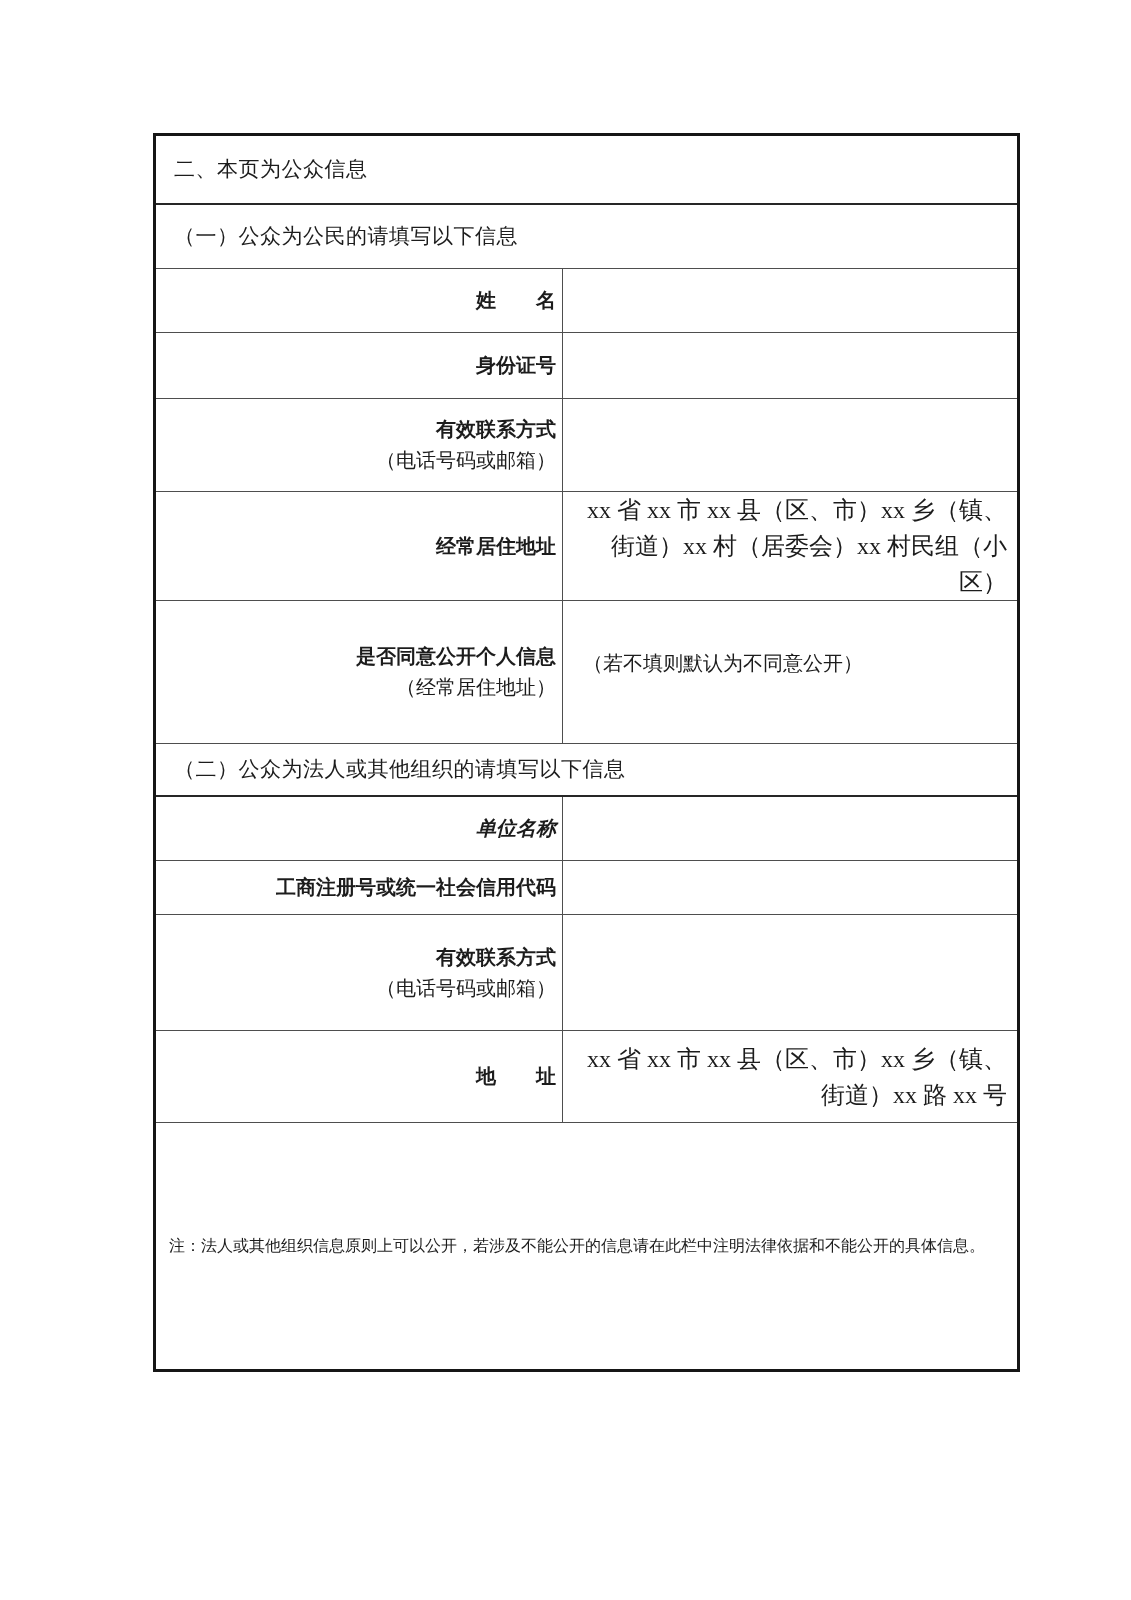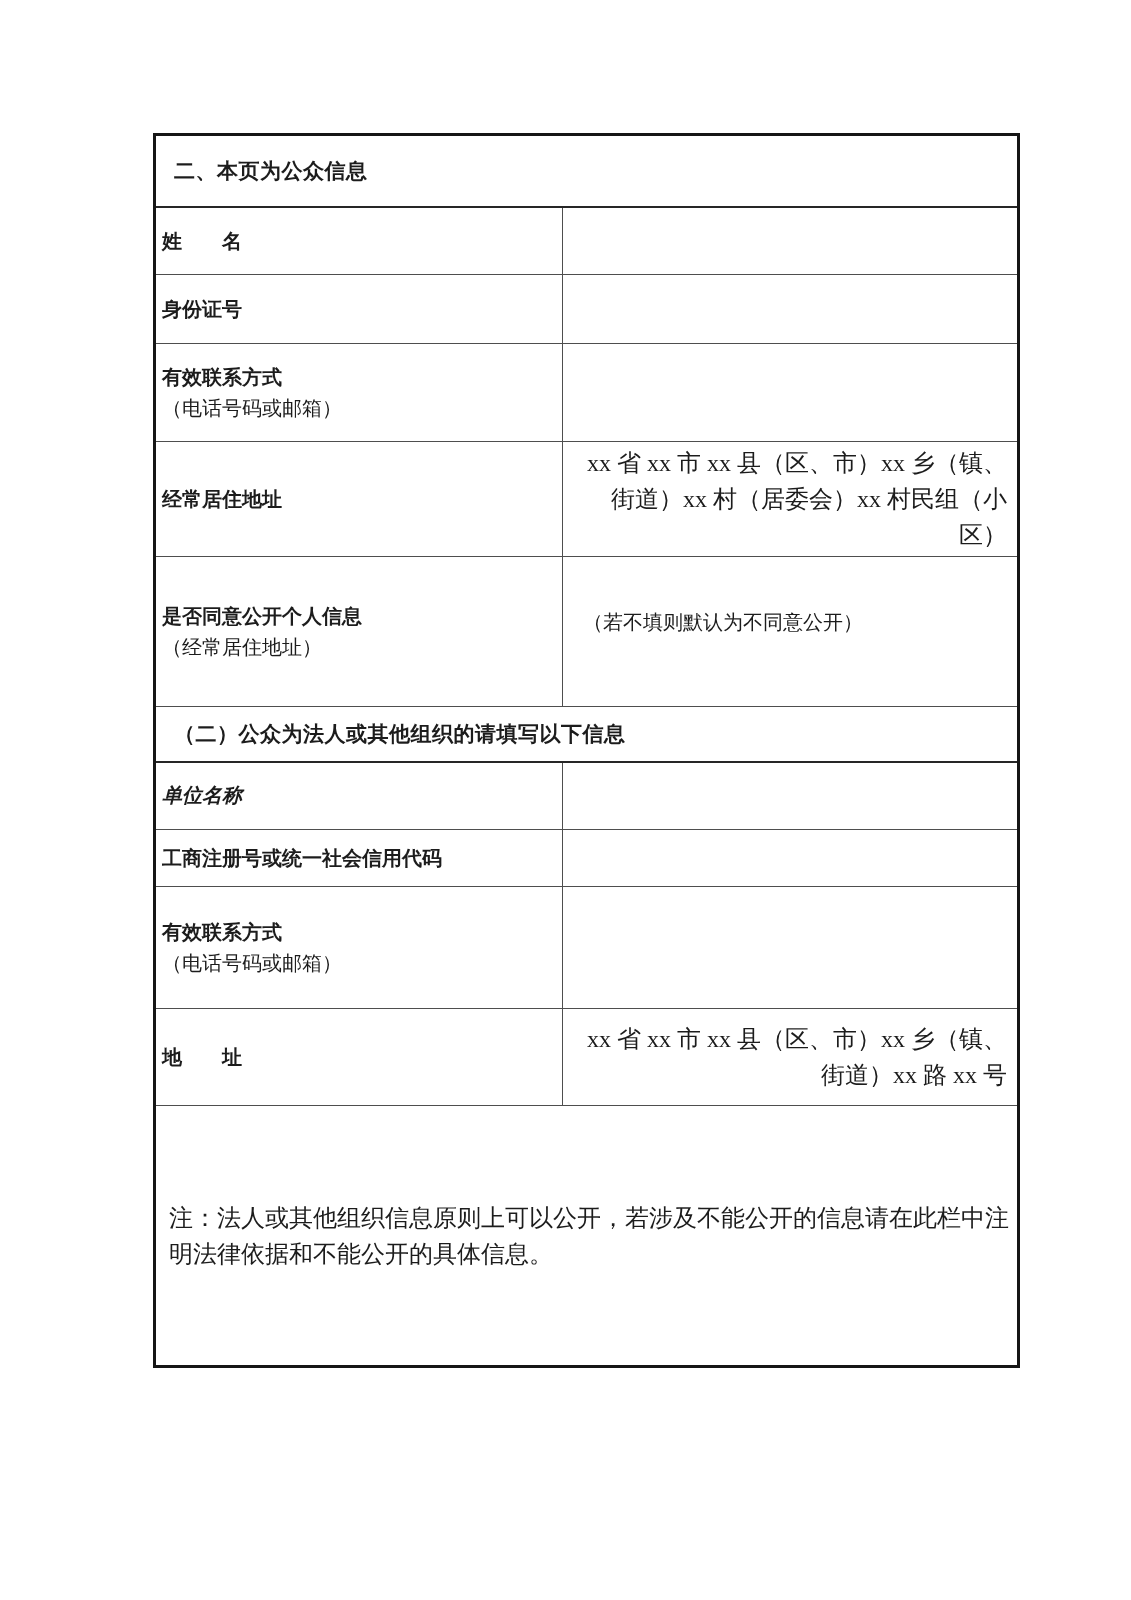--- a/index.html
+++ b/index.html
@@ -36,29 +36,29 @@
   tr.rh6{height:82px;}
   tr.rh7{height:143px;}
   tr.rh8{height:52px;}
   tr.rh9{height:65px;font-style:italic;}
   tr.rh10{height:54px;}
   tr.rh11{height:116px;}
   tr.rh12{height:92px;margin-left:48px;}
   tr.rh13{height:248px;}
   
   td.head{
-    font-weight:bold;
+    font-weight:normal;
     font-size:21px;
     padding:0 12px 0 18px;
     letter-spacing:0.5px;
   }
   tr.thickb td{border-bottom:2px solid #262626;}
   
   td.label{
-    text-align:left;
+    text-align:right;
     font-weight:bold;
     font-size:20px;
     line-height:31px;
     padding:0 6px;
   }
   td.label .sub{
     display:block;
     font-weight:normal;
     font-size:20px;
   }
@@ -69,21 +69,21 @@
     padding:0 10px 0 14px;
     text-align:right;
   }
   td.hintcell{
     vertical-align:bottom;
     font-size:20px;
     padding:0 10px 18px 20px;
   }
   
   td.note{
-    font-size:24px;
+    font-size:16px;
     line-height:36px;
     padding:0 8px 0 13px;
     vertical-align:middle;
     text-align:left;
   }
 </style>
 </head>
 <body>
 
 <div class="page">
@@ -92,20 +92,23 @@
       <colgroup>
           <col class="c1">
           <col class="c2">
         </colgroup>
 
       <tbody>
           <tr class="rh1 thickb">
         <td class="head" colspan="2">二、本页为公众信息</td>
       </tr>
 
+      <tr class="rh2">
+        <td class="head" colspan="2">（一）公众为公民的请填写以下信息</td>
+      </tr>
 
       <tr class="rh3">
         <td class="label">姓　　名</td>
         <td class="value"></td>
       </tr>
 
       <tr class="rh4">
         <td class="label">身份证号</td>
         <td class="value"></td>
       </tr>

